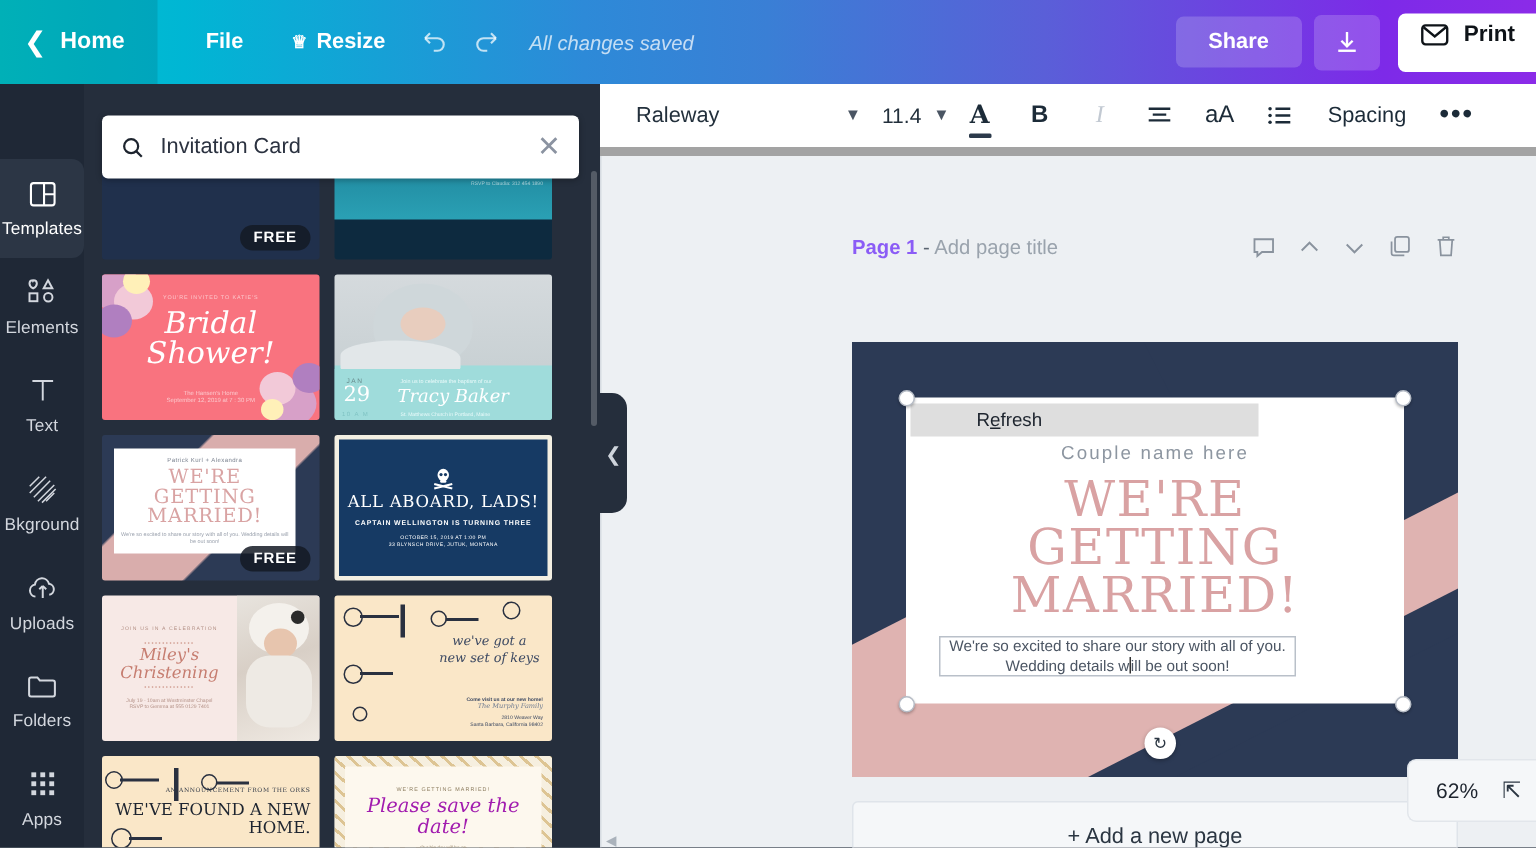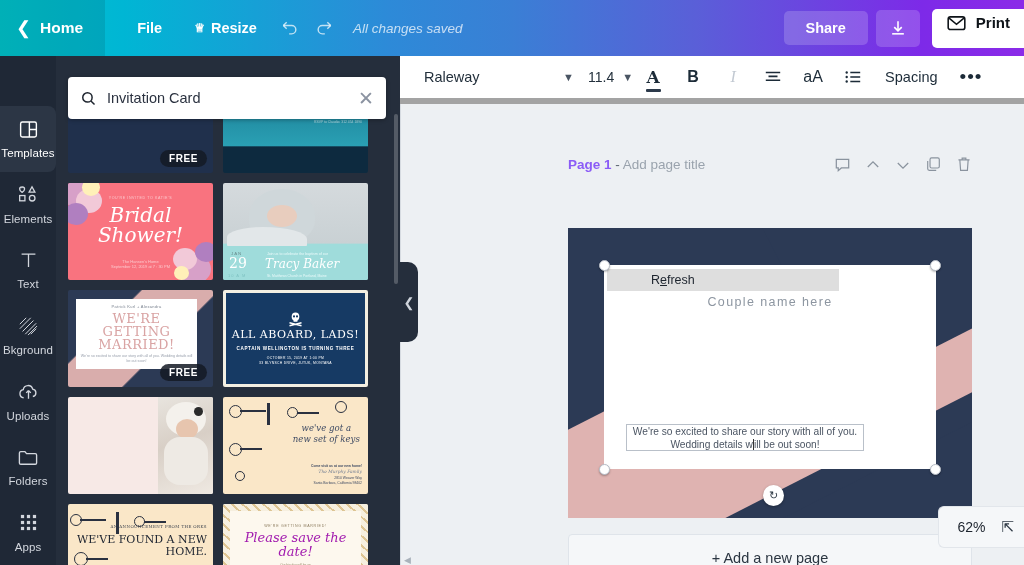--- a/index.html
+++ b/index.html
@@ -485,20 +485,28 @@
             <div class="pirate-t">ALL ABOARD, LADS!</div>
             <div class="pirate-s">CAPTAIN WELLINGTON IS TURNING THREE</div>
             <div class="pirate-d" style="white-space:pre-line;">OCTOBER 15, 2019 AT 1:00 PM
 33 BLYNSCH DRIVE, JUTUK, MONTANA</div>
           </div>
         </div>
       </div>
 
       <div class="trow">
         <div class="thumb t-chr">
+          <div class="chr-left">
+            <div class="chr-sm" style="margin-bottom:4px;letter-spacing:.8px;">JOIN US IN A CELEBRATION</div>
+            <div class="chr-dots">••••••••••••••</div>
+            <div class="chr-title">Miley's Christening</div>
+            <div class="chr-dots">••••••••••••••</div>
+            <div class="chr-sm" style="margin-top:5px;white-space:pre-line;">July 19 - 10am at Westminster Chapel
+RSVP to Gemma at 555 0129 7401</div>
+          </div>
           <div class="chr-img">
             <div style="position:absolute;left:8px;top:5px;width:40px;height:34px;border-radius:50%;background:#f4f1ec;"></div>
             <div style="position:absolute;left:18px;top:22px;width:22px;height:20px;border-radius:50%;background:#e7c5ae;"></div>
             <div style="position:absolute;left:6px;top:40px;width:44px;height:48px;border-radius:16px;background:#eeeae4;"></div>
             <div style="position:absolute;left:36px;top:10px;width:9px;height:9px;border-radius:50%;background:#2b2b2b;"></div>
           </div>
         </div>
         <div class="thumb t-keys">
           <div class="key-sh" style="left:6px;top:8px;width:13px;height:13px;"></div>
           <div class="key-sh" style="left:6px;top:46px;width:13px;height:13px;"></div>
@@ -654,20 +662,25 @@
         <div class="stripe-navy-tr"></div>
         <div class="stripe-navy-br"></div>
 
         <div class="white-card">
           <div class="ctx-refresh">
             <span>R</span>
               <span class="uline">e</span>
               <span>fresh</span>
           </div>
           <div class="couple-name">Couple name here</div>
+          <div class="wed-head">
+            <div>WE'RE</div>
+            <div>GETTING</div>
+            <div>MARRIED!</div>
+          </div>
           <div class="body-box">
             <span><span>We're so excited to share our story with all of</span> <span>you. Wedding details w</span><span class="caret"></span><span>ill be out soon!</span></span>
           </div>
         </div>
 
         <div class="sel-line" style="left:36px;top:37px;width:1px;height:204px;"></div>
         <div class="sel-line" style="left:367px;top:37px;width:1px;height:204px;"></div>
         <div class="sel-h" style="left:31px;top:32px;"></div>
         <div class="sel-h" style="left:362px;top:32px;"></div>
         <div class="sel-h" style="left:31px;top:236px;"></div>

